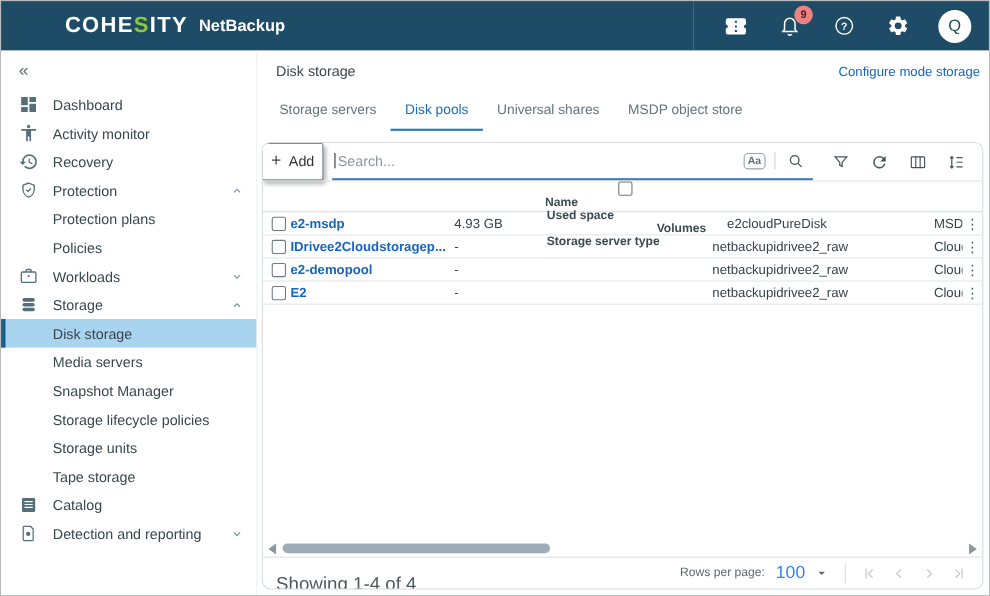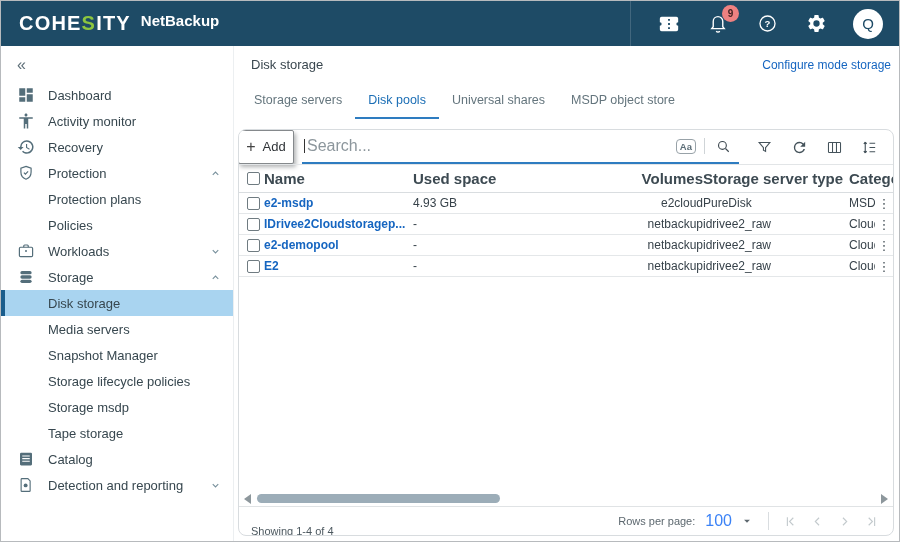--- a/index.html
+++ b/index.html
@@ -1,21 +1,21 @@
 <!DOCTYPE html>
 <html><head>
 <meta charset="utf-8">
 <style>
   * { margin:0; padding:0; box-sizing:border-box; }
   body { background:#f0f0f0; font-family:"Liberation Sans","DejaVu Sans",sans-serif; }
   .window { width:900px; height:542px; background:#fff; border:1px solid #b7babd; display:flex; flex-direction:column; overflow:hidden; position:relative; }
 
   
   .header { height:45px; min-height:45px; background:#1e4b66; display:flex; align-items:center; justify-content:space-between; padding-left:18px; }
-  .logo { display:flex; align-items:flex-start; gap:10px; }
+  .logo { display:flex; align-items:center; gap:10px;margin-left:40px; }
   .logo-main { color:#fff; font-size:20px; font-weight:bold; letter-spacing:1.2px; }
   .logo-s { color:#8dc63f; }
   .logo-product { color:#fff; font-size:15px; font-weight:bold; }
   .hdr-icons { display:flex; align-items:center; height:100%; border-left:1px solid rgba(255,255,255,.16); padding:0 16px 0 26px; gap:25px; }
   .hicon { width:24px; height:24px; display:flex; align-items:center; justify-content:center; position:relative; cursor:pointer; }
   .badge { position:absolute; top:-7px; right:-9px; background:#ee8181; color:#432222; font-size:10px; font-weight:bold; width:17px; height:17px; border-radius:50%; display:flex; align-items:center; justify-content:center; }
   .avatar { width:30px; height:30px; border-radius:50%; background:#fff; color:#1e4b66; display:flex; align-items:center; justify-content:center; font-size:15px; cursor:pointer; }
 
   
   .body-row { flex:1; display:flex; min-height:0; }
@@ -41,50 +41,50 @@
   .tab { padding:0 13px 10px; font-size:12.5px; color:#64757d; cursor:pointer; }
   .tab.active { color:#1b6eb5; font-weight:normal; border-bottom:2px solid #2e7cc0; }
 
   
   .card { position:absolute; left:4px; top:83px; width:656px; height:407px; border:1px solid #d8dcdf; border-radius:8px; background:#fff; display:flex; flex-direction:column; overflow:hidden; }
   .toolbar { height:34px; min-height:34px; display:flex; align-items:center; }
   .add-btn { width:56px; height:34px; margin:-1px 0 0 -1px; background:#fff; border:1px solid #85898c; box-shadow:2px 3px 4px rgba(50,54,57,.38); border-radius:2px; display:flex; align-items:center; justify-content:center; gap:7px; font-size:13px; color:#2f3337; cursor:pointer; flex:none; }
   .add-plus { font-size:16px; color:#444; line-height:1; }
   .search { flex:1; height:100%; display:flex; align-items:center; border-bottom:2px solid #2e7cc0; margin-left:8px; padding:0 6px 0 2px; min-width:0; }
   .caret-line { width:1px; height:14px; background:#333; flex:none; }
-  .search-input { flex:1; min-width:0; border:none; outline:none; font-size:16px; color:#37424a; font-family:inherit; padding-left:2px; background:transparent; }
+  .search-input { flex:1; min-width:0; border:none; outline:none; font-size:13px; color:#37424a; font-family:inherit; padding-left:2px; background:transparent; }
   .search-input::placeholder { color:#8c969c; opacity:1; }
   .aa-chip { border:1px solid #98a2a8; border-radius:4px; font-size:9.5px; font-weight:bold; color:#5c6d77; padding:1px 3px; cursor:pointer; flex:none; }
   .vdiv { width:1px; height:16px; background:#cfd4d7; margin:0 8px; flex:none; }
   .tool-icons { display:flex; align-items:center; gap:15px; padding:0 14px 0 15px; flex:none; }
   .tbtn { width:20px; height:20px; display:flex; align-items:center; justify-content:center; cursor:pointer; }
 
   
-  .thead { display:flex; align-items:center; height:29px; min-height:29px; border-top:1px solid #e2e5e7; border-bottom:1px solid #d9dde0; font-size:15px; font-weight:bold; color:#3d4a52; padding-left:8px; }
+  .thead { display:flex; align-items:center; height:29px; min-height:29px; border-top:1px solid #e2e5e7; border-bottom:1px solid #d9dde0; font-size:11px; font-weight:bold; color:#3d4a52; padding-left:8px;flex-direction:column; }
   .trow { display:flex; align-items:center; height:21px; min-height:21px; border-bottom:1px solid #e4e7e9; font-size:12px; color:#37424a; padding-left:8px; }
   .c-check { width:17px; flex:none; display:flex; align-items:center; }
   .cbox { width:13px; height:13px; border:1.5px solid #6f7b81; border-radius:2px; background:#fff; cursor:pointer; }
   .c-name { width:149px; flex:none; overflow:hidden; white-space:nowrap; }
   .c-used { width:146px; flex:none; overflow:hidden; white-space:nowrap; }
   .c-vol  { width:144px; flex:none; overflow:hidden; white-space:nowrap;text-align:right; }
   .c-type { width:146px; flex:none; overflow:hidden; white-space:nowrap; }
   .c-cat  { flex:1; min-width:0; overflow:hidden; white-space:nowrap; }
   .c-menu { width:18px; flex:none; text-align:center; color:#4a555c; font-size:13px; line-height:1; cursor:pointer; }
   .name-link { color:#1565c0; font-weight:bold; cursor:pointer; }
   .tspacer { flex:1; }
 
   
   .hscroll { height:15px; min-height:15px; display:flex; align-items:center; padding:0 5px; gap:4px; }
   .harrow { width:0; height:0; border-style:solid; cursor:pointer; }
   .harrow.left { border-width:5px 7px 5px 0; border-color:transparent #8d979c transparent transparent; }
   .harrow.right { border-width:5px 0 5px 7px; border-color:transparent transparent transparent #8d979c; }
   .htrack { flex:1; height:9px; position:relative; }
   .hthumb { position:absolute; left:2px; top:0; height:9px; width:39%; background:#9cadb8; border-radius:5px; cursor:grab; }
   .tfoot { height:29px; min-height:29px; border-top:1px solid #e0e3e5; display:flex; align-items:center; justify-content:space-between; padding:0 8px 0 12px; }
-  .showing { font-size:11px; color:#4c585f;margin-top:20px; }
+  .showing { font-size:17px; color:#4c585f;margin-top:20px; }
   .foot-right { display:flex; align-items:center; }
   .rpp-label { font-size:11px; color:#5d686f; margin-right:10px; }
   .rpp-val { font-size:16px; color:#3b82f6; margin-right:8px; }
   .rpp-caret { display:flex; align-items:center; margin-right:14px; cursor:pointer; }
   .fdiv { width:1px; height:18px; background:#d9dde0; margin-right:8px; }
   .pbtn { width:27px; height:20px; display:flex; align-items:center; justify-content:center; color:#c3cacd; cursor:default; }
 </style>
 </head>
 <body>
 
@@ -217,21 +217,21 @@
       <div class="nav-child">
           <span>Media servers</span>
         </div>
       <div class="nav-child">
           <span>Snapshot Manager</span>
         </div>
       <div class="nav-child">
           <span>Storage lifecycle policies</span>
         </div>
       <div class="nav-child">
-          <span>Storage msdp</span>
+          <span>Storage units</span>
         </div>
       <div class="nav-child">
           <span>Tape storage</span>
         </div>
 
       <div class="nav-item">
         <span class="nicon">
             <svg viewBox="0 0 24 24" width="18" height="18">
               <rect x="4" y="3.5" width="16" height="17" rx="1.5" fill="#546e7a"></rect>
               <path d="M7 8h10M7 11.5h10M7 15h10" stroke="#fff" stroke-width="1.4"></path>

